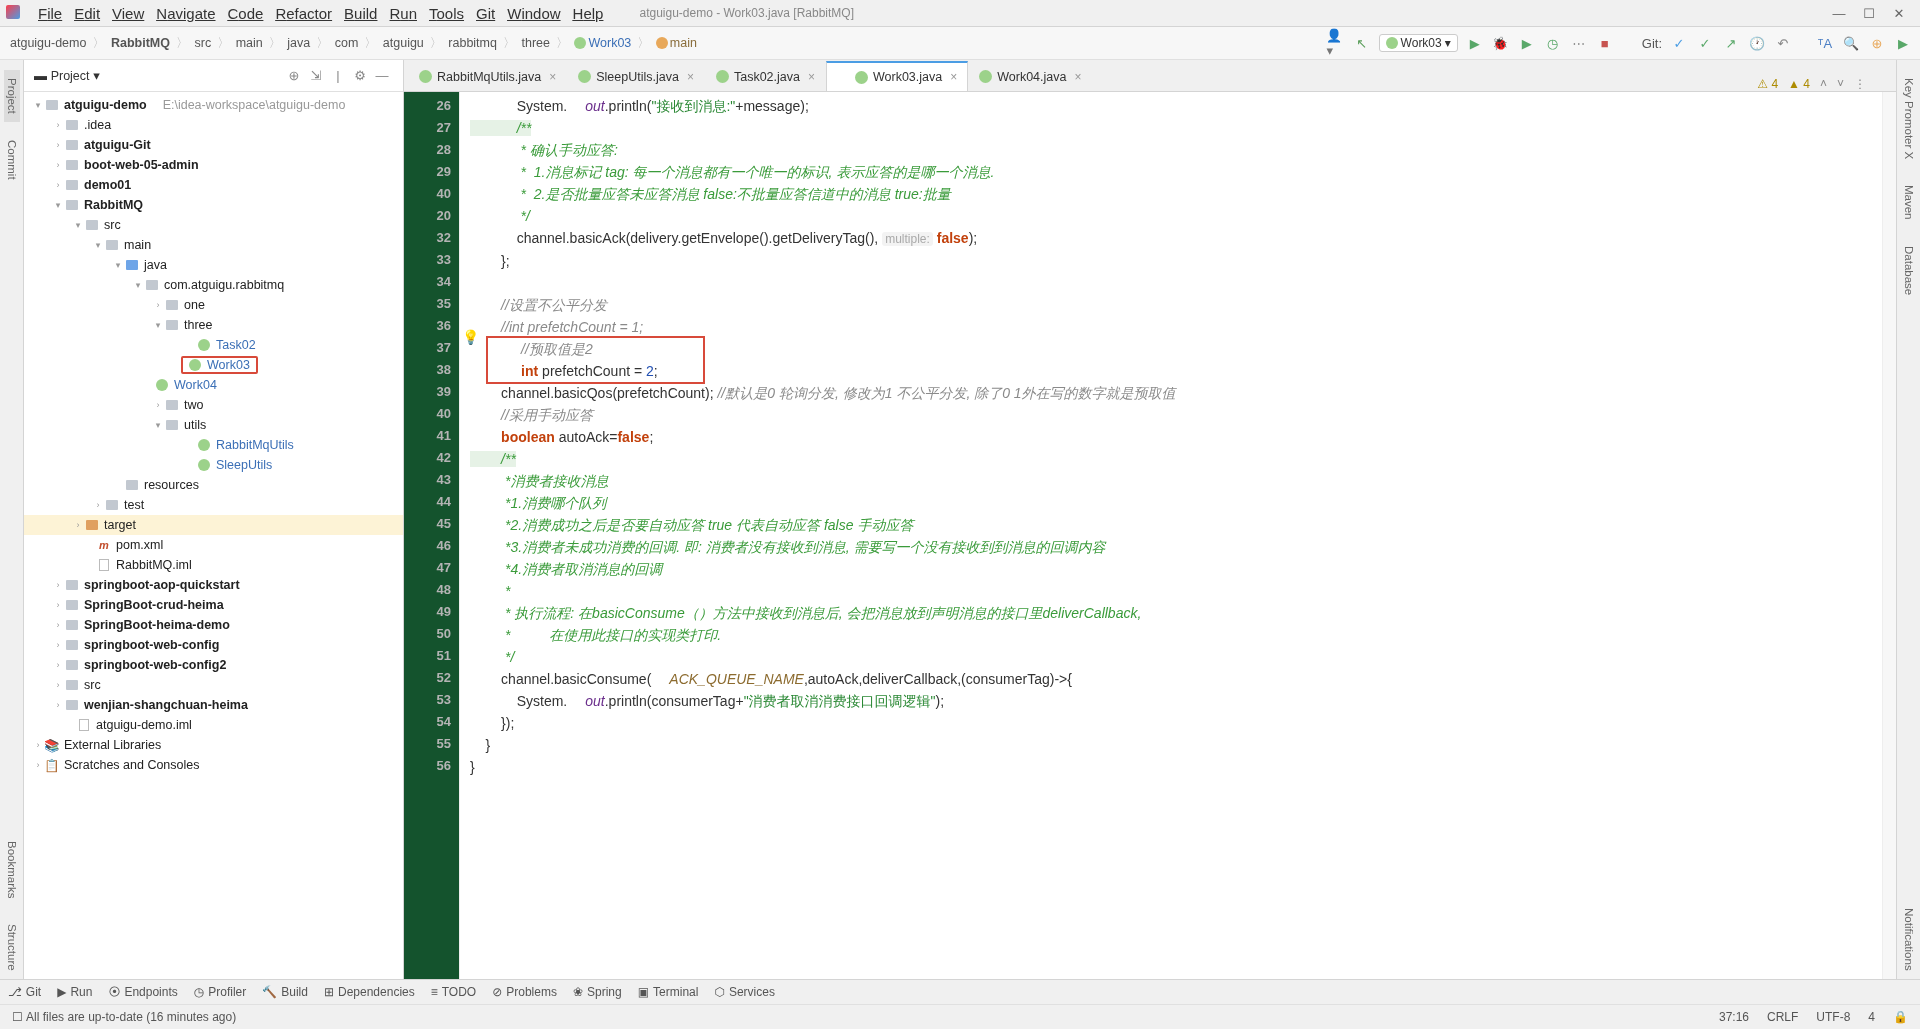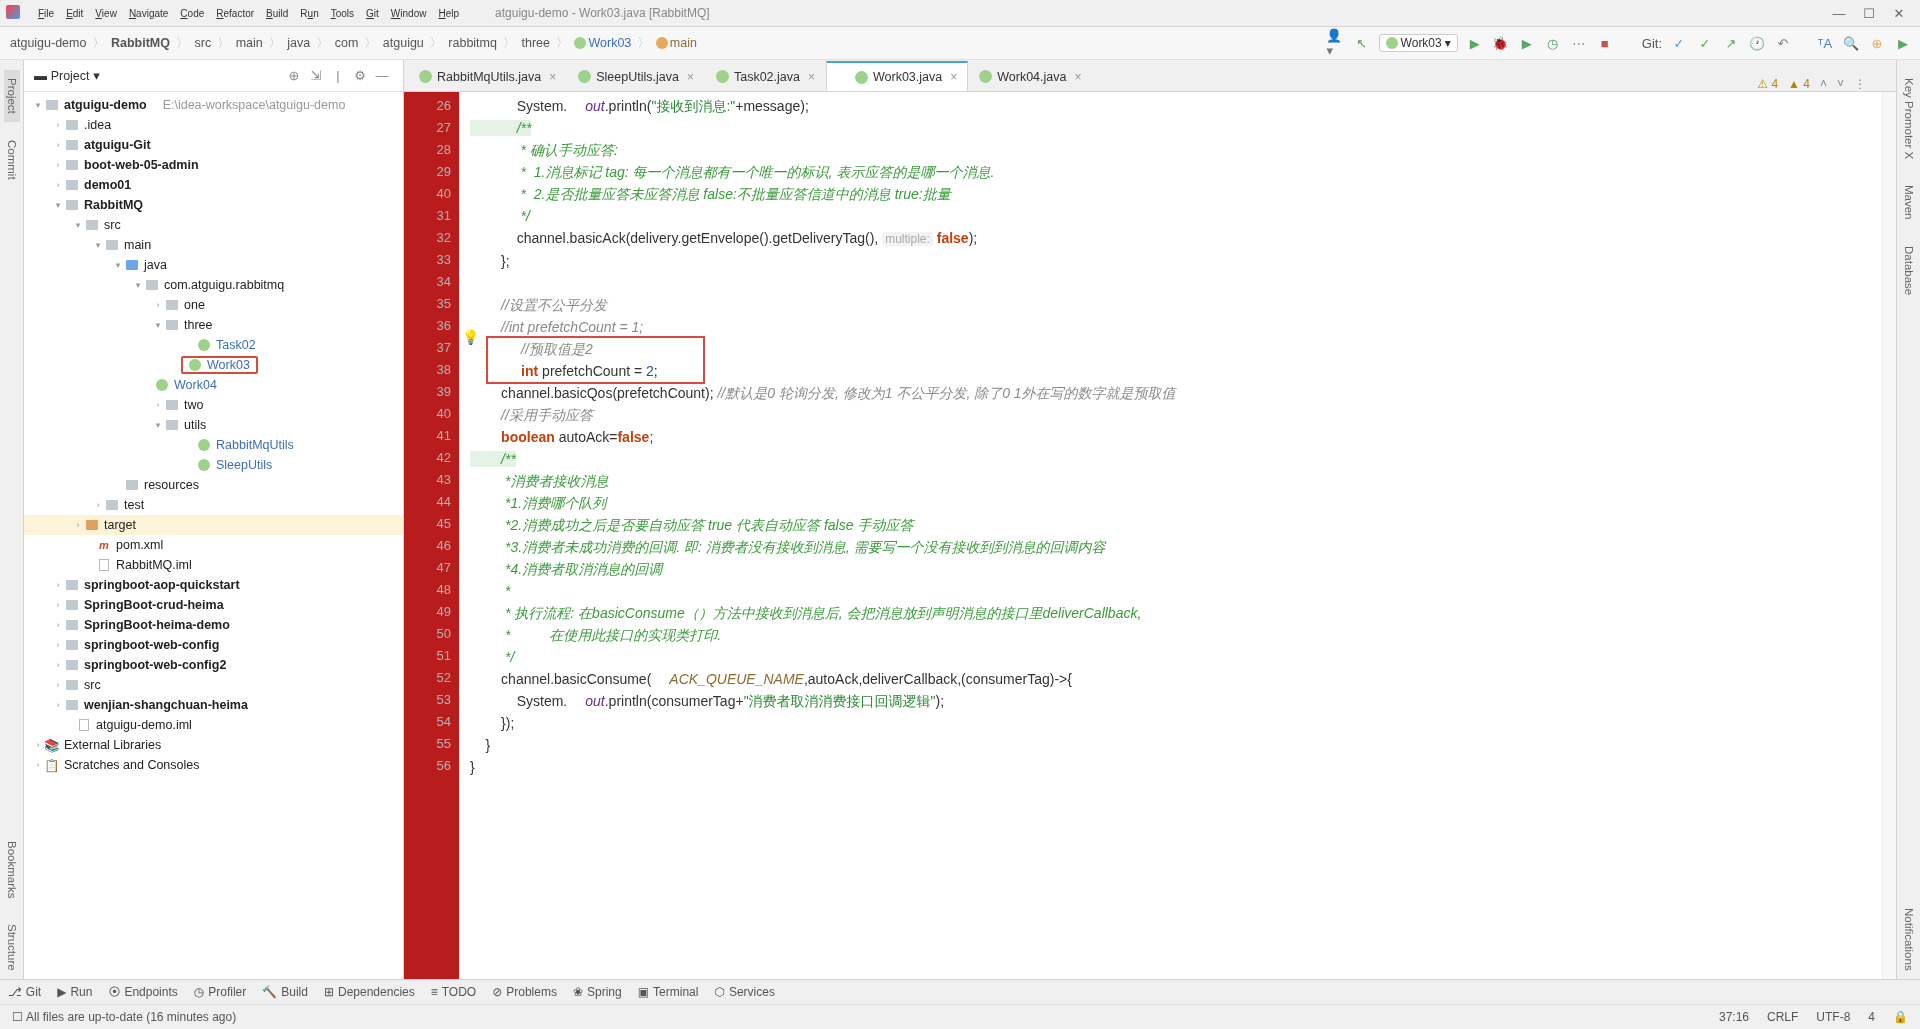--- a/index.html
+++ b/index.html
@@ -1,19 +1,19 @@
 <!DOCTYPE html>
 <html><head>
 <meta charset="utf-8">
 <style>
 * { margin: 0; padding: 0; box-sizing: border-box; font-family: "Segoe UI", Arial, sans-serif; }
 body { background: #f7f7f7; width: 1920px; height: 1029px; overflow: hidden; font-size: 13px; color: #333; display: flex; flex-direction: column; }
 .menubar { height: 27px; background: #f0f0f0; border-bottom: 1px solid #d4d4d4; display: flex; align-items: center; padding: 0 6px; }
 .menubar .logo { width: 16px; height: 16px; margin-right: 10px; }
-.menubar .item { padding: 0 6px; font-size: 10px; cursor: default; }
+.menubar .item { padding: 0 6px; font-size: 15px; cursor: default; text-decoration: underline; }
 .menubar .item u { text-decoration: underline; }
 .menubar .title { margin-left: 30px; color: #888; font-size: 12px; }
 .menubar .winbtn { width: 30px; text-align: center; color: #666; }
 .flex-spacer { flex: 1; }
 .navbar { height: 33px; background: #f7f7f7; border-bottom: 1px solid #e0e0e0; display: flex; align-items: center; padding: 0 8px; }
 .crumb { font-size: 12.5px; color: #555; padding: 0 2px; }
 .crumb.sep { color: #bbb; padding: 0 4px; }
 .crumb.blue { color: #3b6fb6; font-weight: 500; }
 .crumb.brown { color: #8a6d3b; }
 .crumb .ci { display: inline-block; width: 12px; height: 12px; border-radius: 50%; background: #9cd28a; margin-right: 2px; vertical-align: -2px; }
@@ -47,21 +47,21 @@
 .i-iml { width:10px;height:12px;background:#fff;border:1px solid #bbb; }
 .i-mvn { color:#c24d2c; font-weight:bold; font-size:11px; font-style:italic; }
 .editor { flex: 1; display: flex; flex-direction: column; background: #fff; }
 .tabs { height: 32px; border-bottom: 1px solid #d4d4d4; display: flex; align-items: flex-end; background: #f0f0f0; padding-left: 4px; }
 .etab { height: 30px; padding: 0 10px; display: flex; align-items: center; gap: 5px; font-size: 12.5px; background: #f0f0f0; border: 1px solid transparent; border-bottom: none; cursor: default; }
 .etab.active { background: #fff; border-color: #d4d4d4; border-top: 2px solid #4b9de4; padding-left: 28px; }
 .etab .ci { width: 13px; height: 13px; border-radius: 50%; background: #9cd28a; }
 .etab .x { color: #999; font-size: 12px; margin-left: 3px; }
 .tabs .warns { margin-left: auto; padding-right: 30px; display: flex; gap: 10px; align-items: center; font-size: 12px; color: #ad8b00; }
 .code-area { flex: 1; display: flex; overflow: hidden; position: relative; }
-.gutter { width: 56px; background: #b91c1c; border-right: 1px solid #eee; text-align: right; padding: 3px 8px 0 0; font-family: "JetBrains Mono", Consolas, monospace; font-size: 13px; color: #b4b4b4; line-height: 22px; }
+.gutter { width: 56px; background: #14532d; border-right: 1px solid #eee; text-align: right; padding: 3px 8px 0 0; font-family: "JetBrains Mono", Consolas, monospace; font-size: 13px; color: #b4b4b4; line-height: 22px; font-weight: bold; }
 .gutter .gl { height: 22px; position: relative; }
 .bulb { position: absolute; left: 58px; top: 237px; font-size: 14px; }
 .code { flex: 1; font-family: "JetBrains Mono", Consolas, monospace; font-size: 14px; line-height: 22px; padding: 3px 0 0 10px; white-space: pre; overflow: auto; }
 .kw { color: #c2410c; font-weight: 600; }
 .str { color: #2a8834; font-weight: 500; }
 .cmt { color: #8a8a8a; font-style: italic; }
 .doc { color: #3a9b3a; font-style: italic; font-weight: 500; }
 .num { color: #2250b3; }
 .fld { color: #6b2f8c; font-style: italic; margin-left: 18px; }
 .hint { color: #aaa; font-style: normal; background: #f3f3f3; padding: 0 3px; border-radius: 3px; font-size: 12px; text-align: center; }
@@ -439,21 +439,21 @@
         <span style="color:#888">⋮</span>
       </div>
     </div>
     <div class="code-area">
       <div class="gutter" id="gutter">
           <div class="gl">26</div>
           <div class="gl">27</div>
           <div class="gl">28</div>
           <div class="gl">29</div>
           <div class="gl">40</div>
-          <div class="gl">31</div>
+          <div class="gl">20</div>
           <div class="gl">32</div>
           <div class="gl">33</div>
           <div class="gl">34</div>
           <div class="gl">35</div>
           <div class="gl">36</div>
           <div class="gl">37</div>
           <div class="gl">38</div>
           <div class="gl">39</div>
           <div class="gl">40</div>
           <div class="gl">41</div>

